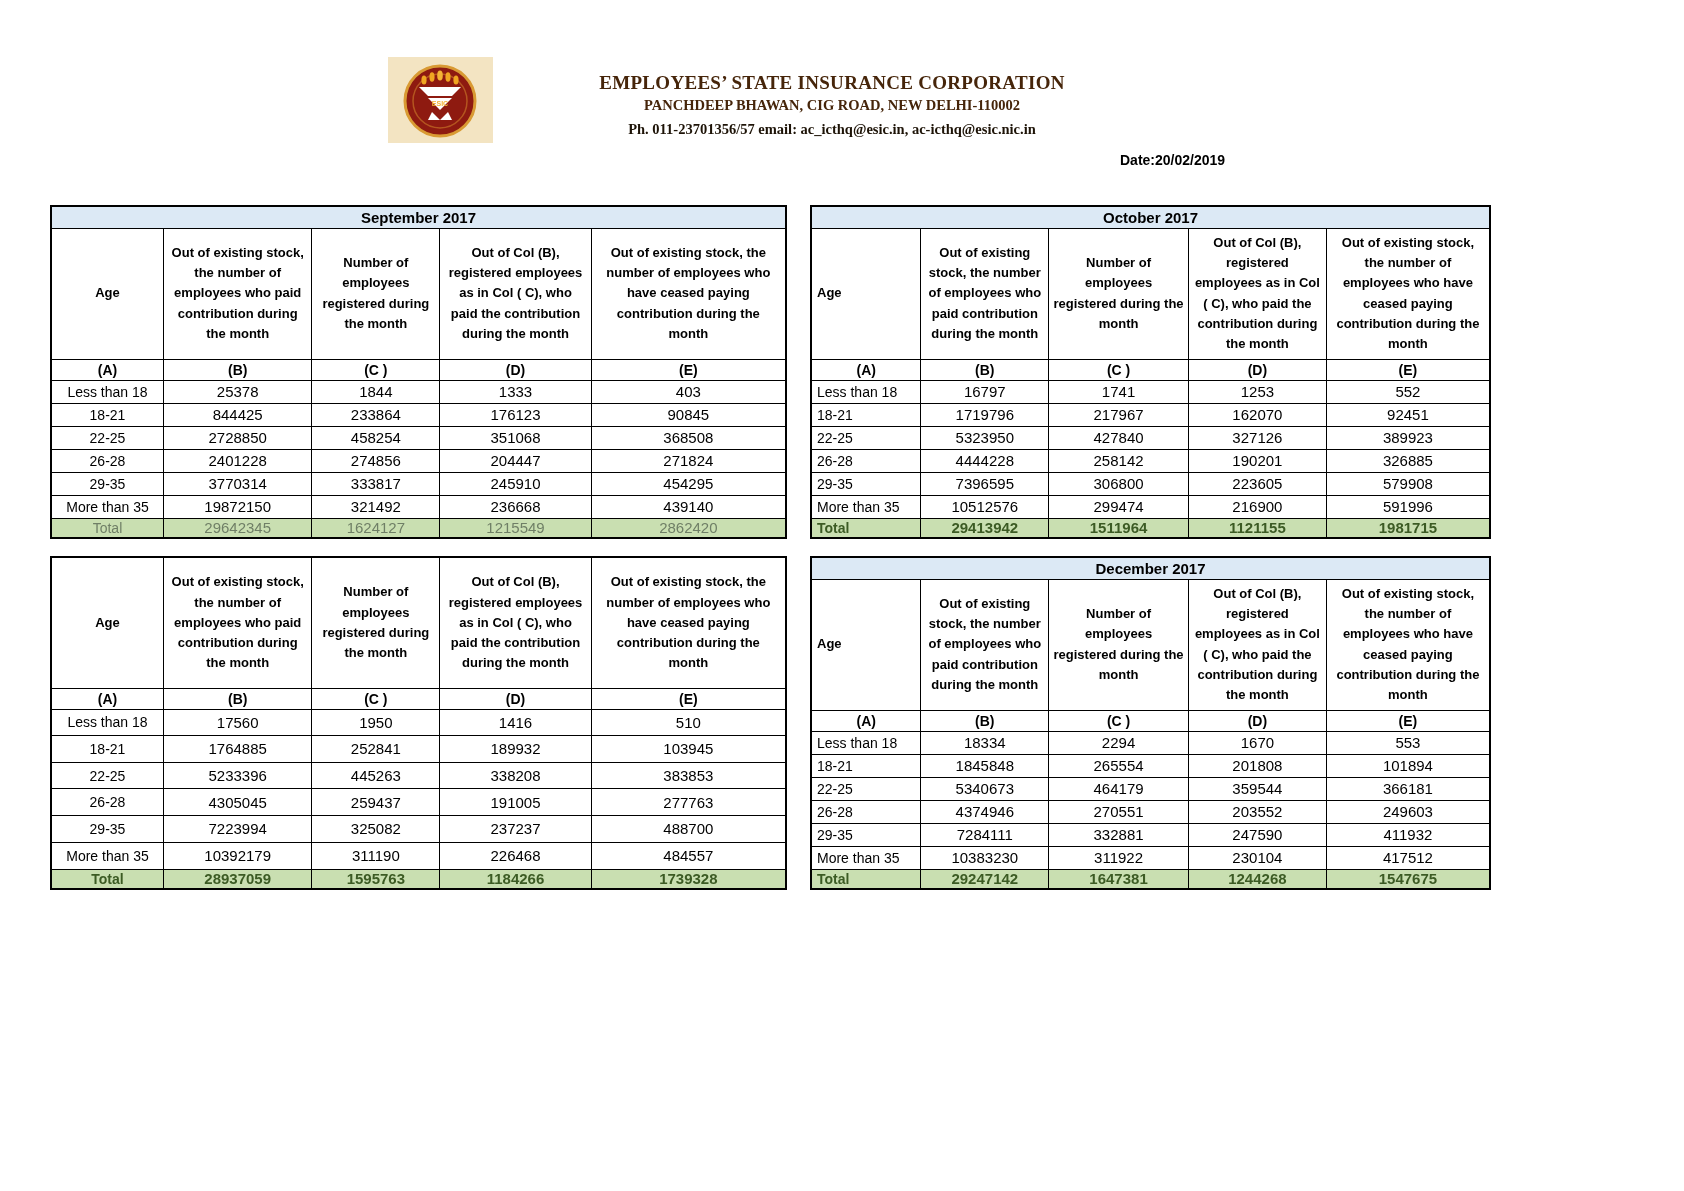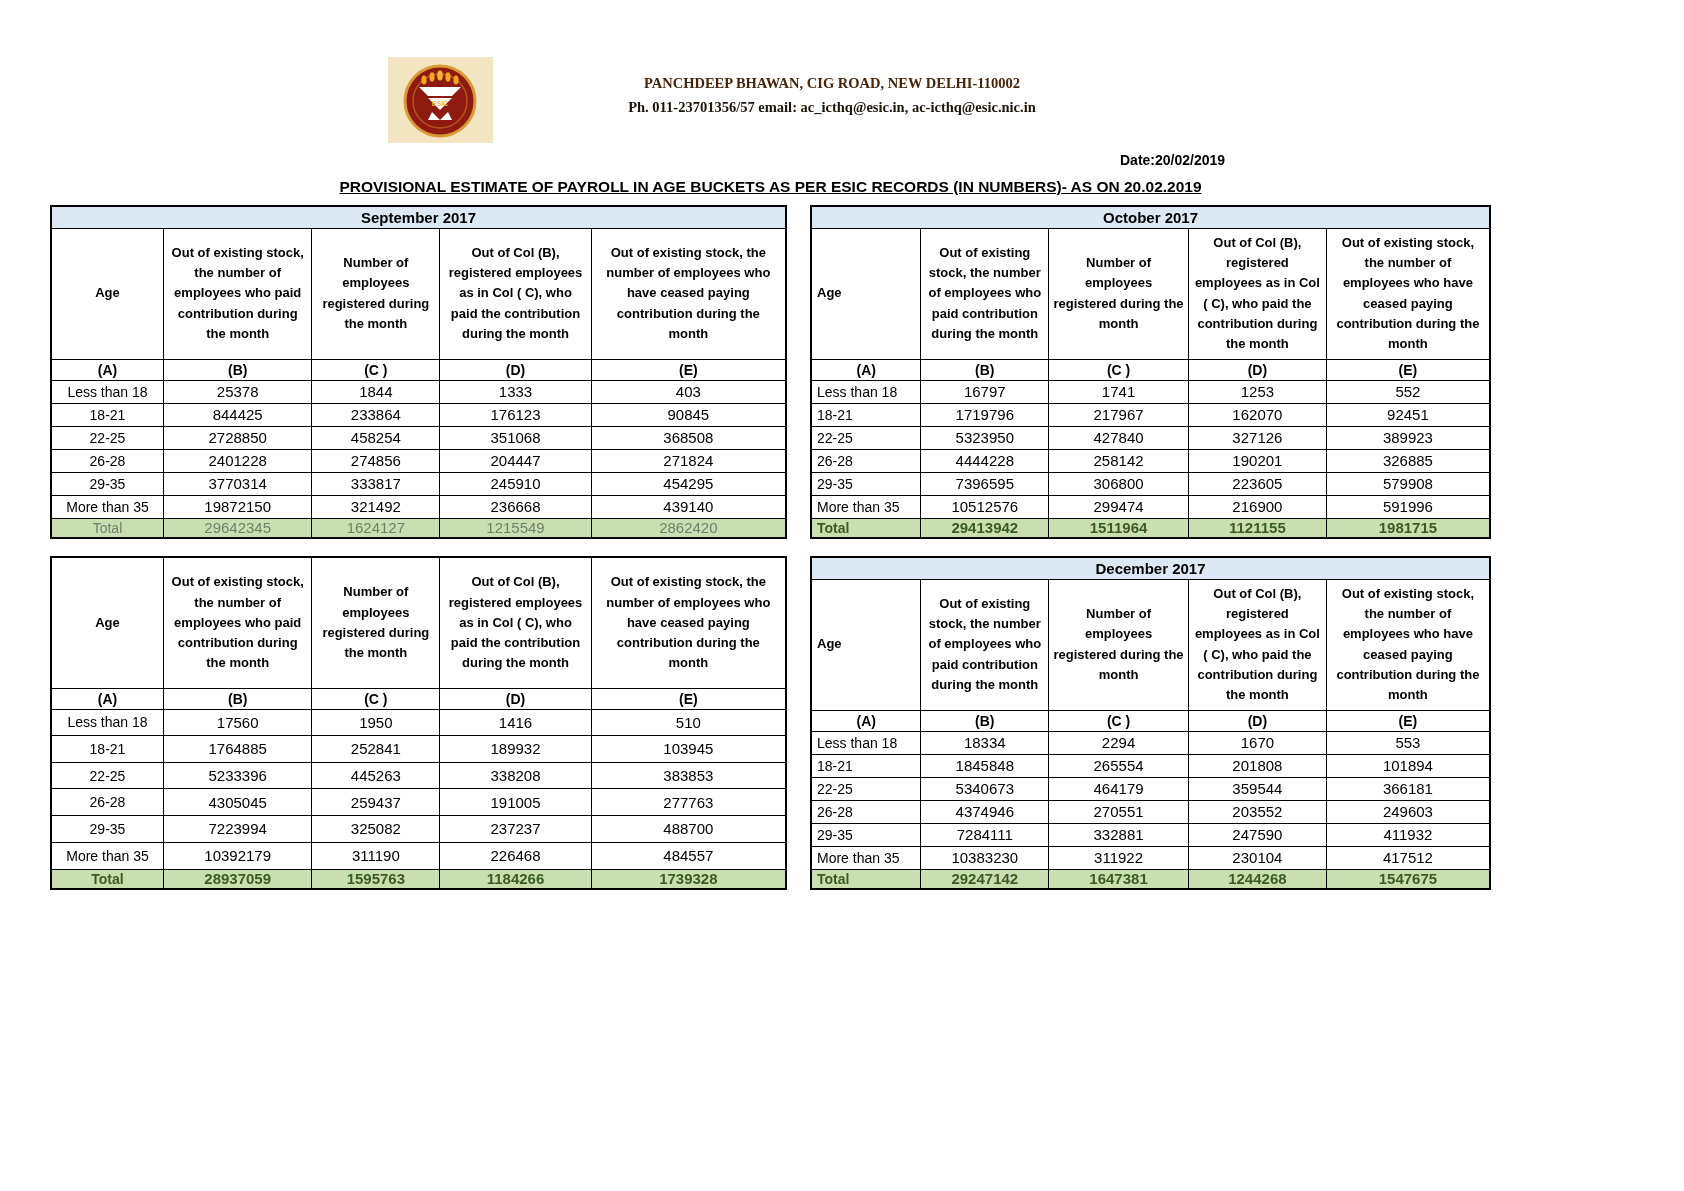--- a/index.html
+++ b/index.html
@@ -49,26 +49,26 @@
       <ellipse cx="68" cy="23" rx="2.6" ry="4.6" fill="#f0a622"></ellipse>
 
       <path d="M31 30 h42 l-9 9 h-24 z" fill="#ffffff"></path>
       <path d="M40 41 h24 l-12 12 z" fill="#ffffff"></path>
       <path d="M44 55 l8 8 8 -8 4 8 h-24 z" fill="#ffffff"></path>
       <text x="52" y="49" font-size="7" font-weight="bold" fill="#f3b334" text-anchor="middle" font-family="Liberation Sans, sans-serif">ESIC</text>
     </svg>
   </div>
 
   <div class="org-block">
+    <div class="org-name">EMPLOYEES’ STATE INSURANCE CORPORATION</div>
     <div class="org-address">PANCHDEEP BHAWAN, CIG ROAD, NEW DELHI-110002</div>
     <div class="org-contact">Ph. 011-23701356/57 email: ac_icthq@esic.in, ac-icthq@esic.nic.in</div>
   </div>
 
   <div class="doc-date">Date:20/02/2019</div>
-  <div class="doc-title">PROVISIONAL ESTIMATE OF PAYROLL IN AGE BUCKETS AS PER ESIC RECORDS (IN NUMBERS)- AS ON 20.02.2019</div>
 
   <div class="tables-grid" id="tables">
       <table class="data-table style-a">
         <colgroup>
           <col style="width: 15.3%;">
           <col style="width: 20.2%;">
           <col style="width: 17.4%;">
           <col style="width: 20.6%;">
           <col style="width: 26.5%;">
         </colgroup>

